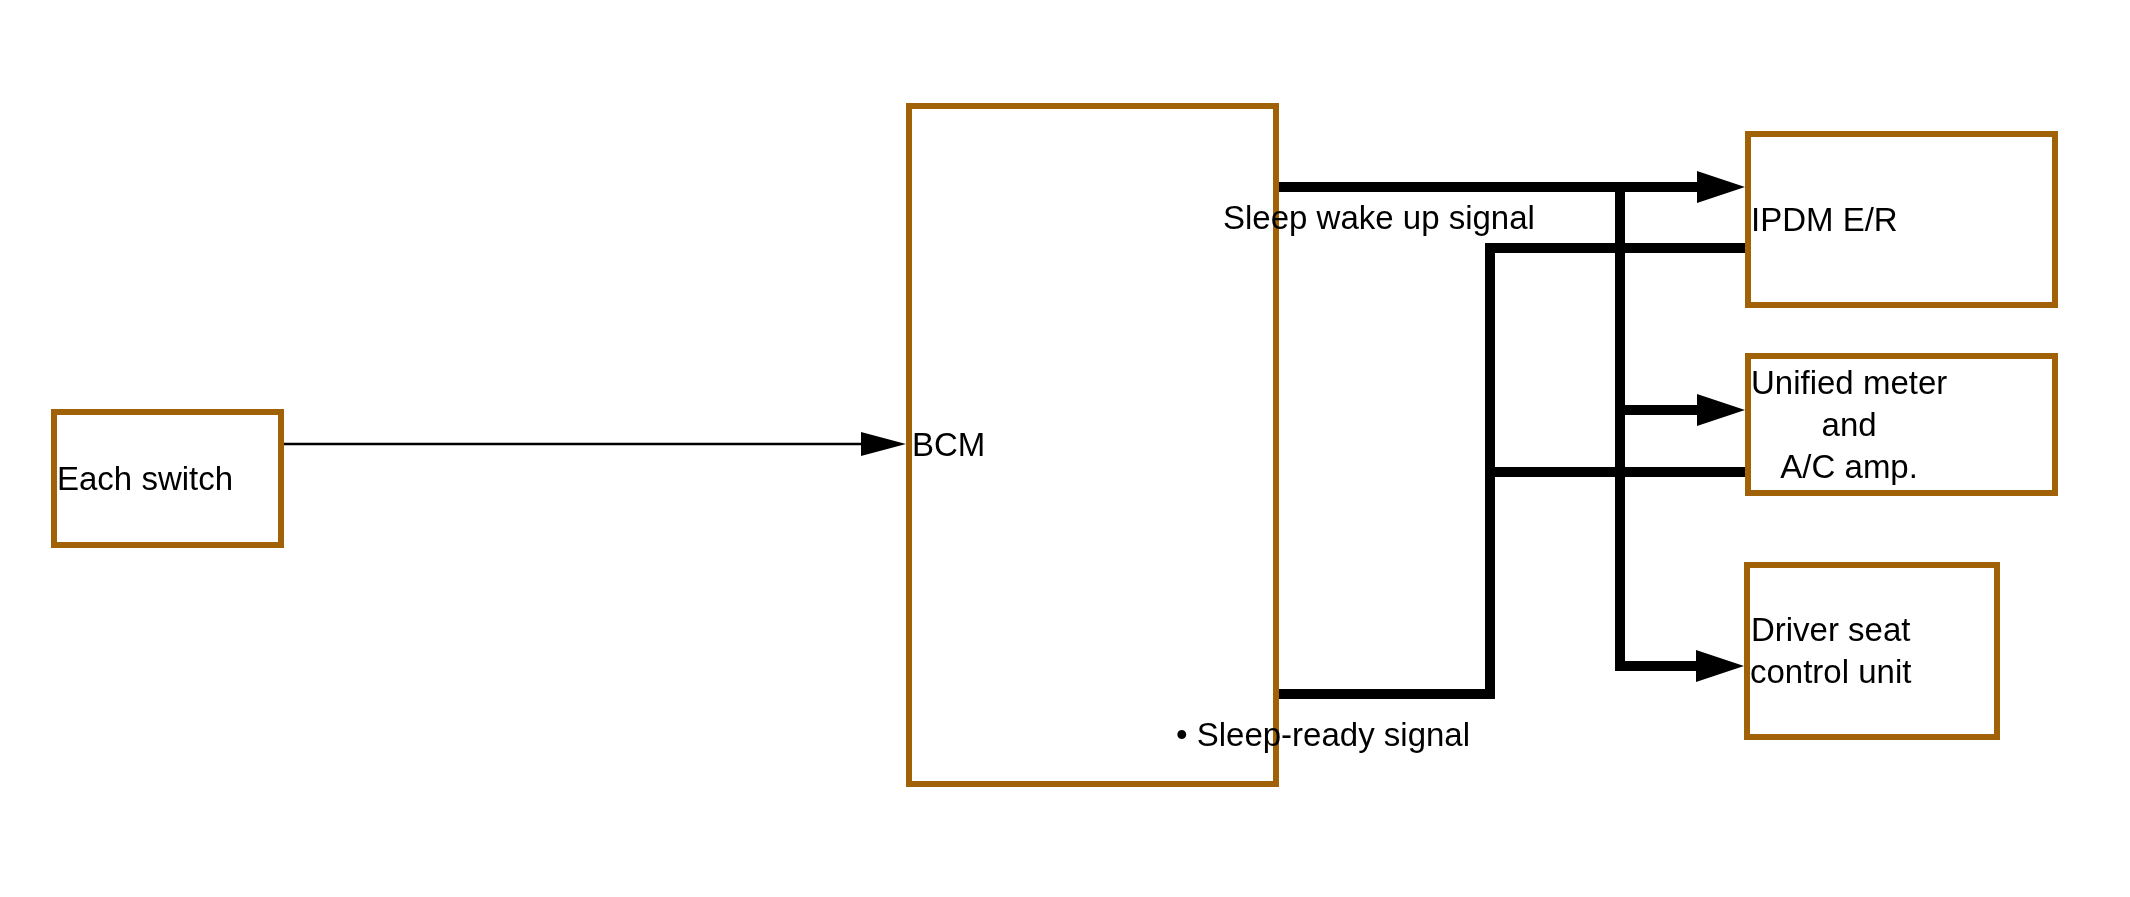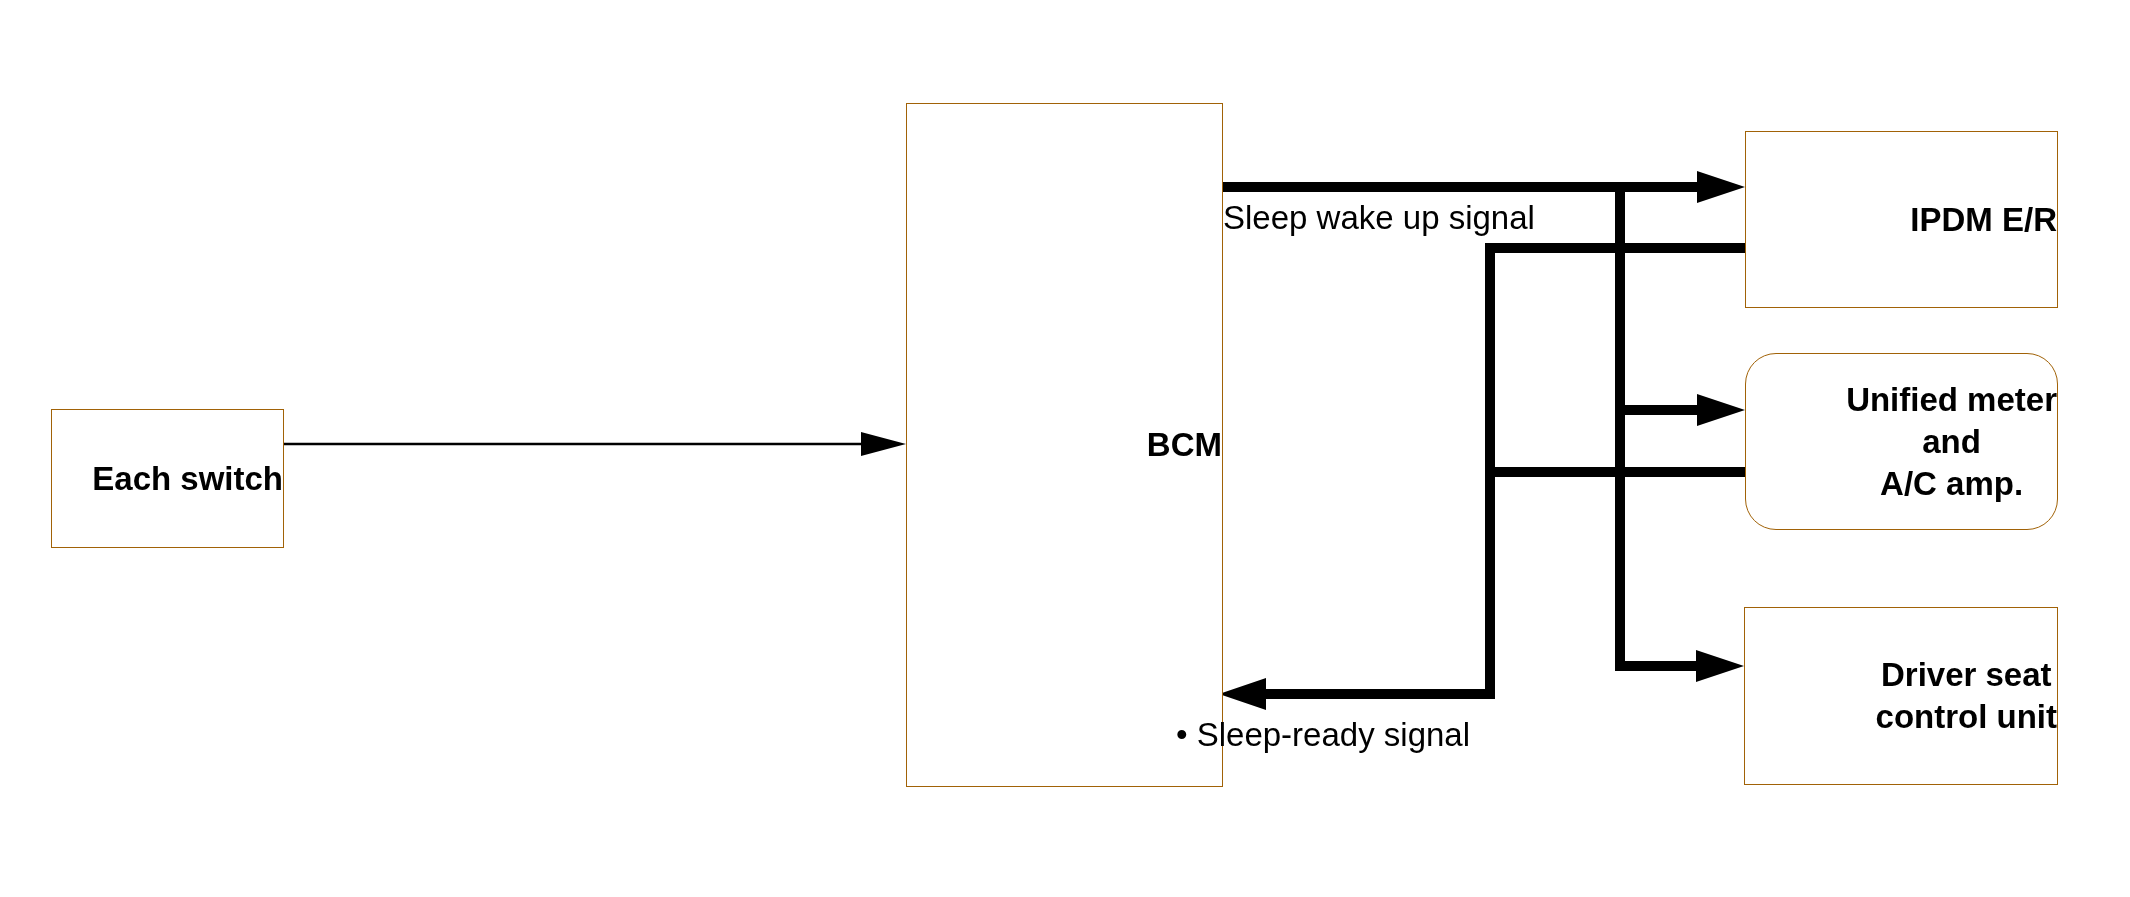--- a/index.html
+++ b/index.html
@@ -24,42 +24,41 @@
   .wires .wire {
     fill: none;
     stroke: #000000;
   }
   .wires .thick { stroke-width: 10; }
   .wires .thin  { stroke-width: 2.5; }
   .wires .head  { fill: #000000; stroke: none; }
   .node {
     position: absolute;
     box-sizing: border-box;
-    border: 1px solid #a16207;
+    border: 6px solid #a16207;
     background: #ffffff;
     display: flex;
     align-items: center;
-    justify-content: flex-end;
+    justify-content: flex-start;
     text-align: center;
     font-size: 33px;
     line-height: 42px;
     white-space: pre-line;
-    font-weight: bold;
   }
   .edge-label {
     position: absolute;
     font-size: 33px;
     line-height: 33px;
     white-space: nowrap;
   }
   #node-each-switch { left: 51px;   top: 375px; width: 233px; height: 139px; margin-top: 34px; }
-  #node-bcm         { left: 906px;  top: 103px; width: 317px; height: 684px; padding-left: 16px; }
+  #node-bcm         { left: 906px;  top: 103px; width: 373px; height: 684px; }
   #node-ipdm        { left: 1745px; top: 131px; width: 313px; height: 177px; }
-  #node-unified     { left: 1745px; top: 353px; width: 313px; height: 177px; border-radius: 31px; }
-  #node-driver      { left: 1744px; top: 607px; width: 314px; height: 178px; }
+  #node-unified     { left: 1745px; top: 353px; width: 313px; height: 143px; }
+  #node-driver      { left: 1744px; top: 562px; width: 256px; height: 178px; }
   #label-can        { left: 1273px; top: 128px; }
   #label-sleep-wake { left: 1223px; top: 201px; }
   #label-bullet-1   { left: 1176px; top: 718px; }
   #label-bullet-2   { left: 1236px; top: 761px; }
 </style>
 </head>
 <body>
 
 <div class="canvas">
 

